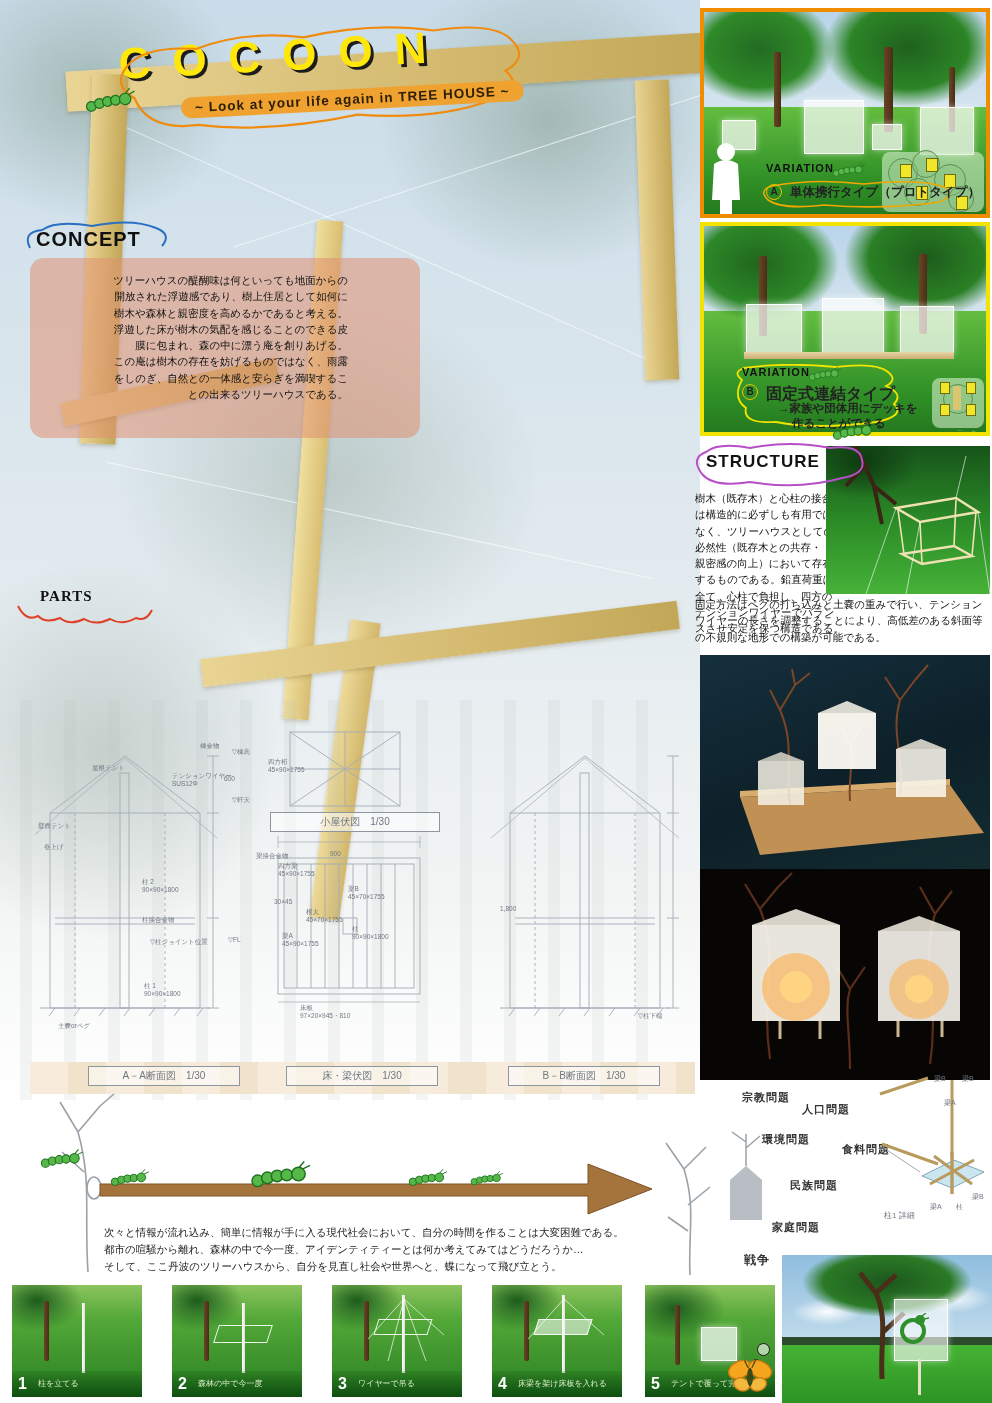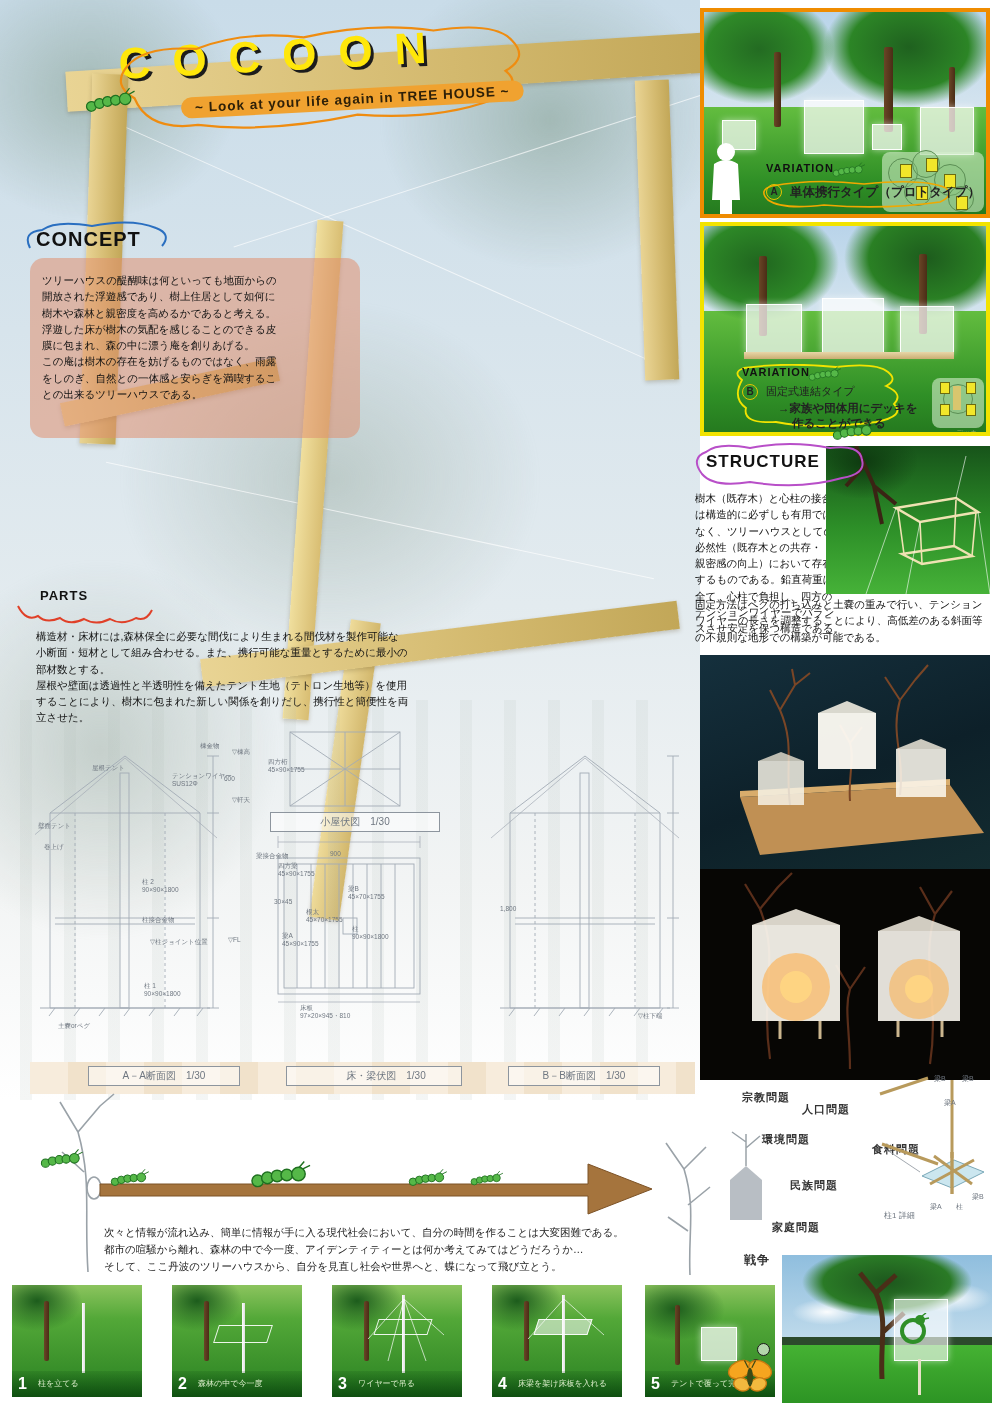--- a/index.html
+++ b/index.html
@@ -116,21 +116,21 @@
         <use href="#cat"></use>
       </svg>
   </div>
 
   <div class="abs hblock" style="left:36px;top:228px;">
     <svg class="squig" style="left:-14px;top:-10px;" width="150" height="42" viewBox="0 0 150 42">
       <path d="M8,30 Q0,14 20,12 Q34,2 70,8 Q110,0 134,10 Q150,16 140,28" fill="none" stroke="#2a6fc0" stroke-width="2"></path>
     </svg>
     <div class="htext" style="font-size:20px;">CONCEPT</div>
   </div>
-  <div class="abs conceptbox" style="left:30px;top:258px;width:330px;height:180px;">
+  <div class="abs conceptbox" style="left:30px;top:258px;width:390px;height:180px;text-align:right;">
     <div class="jp pre" style="position:absolute;left:12px;top:14px;width:306px;">ツリーハウスの醍醐味は何といっても地面からの
 開放された浮遊感であり、樹上住居として如何に
 樹木や森林と親密度を高めるかであると考える。
 浮遊した床が樹木の気配を感じることのできる皮
 膜に包まれ、森の中に漂う庵を創りあげる。
 この庵は樹木の存在を妨げるものではなく、雨露
 をしのぎ、自然との一体感と安らぎを満喫するこ
 との出来るツリーハウスである。</div>
   </div>
 
@@ -185,21 +185,21 @@
     <div class="abs cube" style="left:196px;top:80px;width:52px;height:46px;"></div>
     <div class="abs" style="left:40px;top:126px;width:210px;height:7px;background:linear-gradient(180deg,#e8d6a8,#c9ae72);"></div>
     <svg class="squig" style="left:22px;top:138px;" width="210" height="66" viewBox="0 0 210 66">
       <path d="M16,16 Q6,8 18,4 Q60,-2 110,3 Q150,-2 162,8 Q172,16 160,22 Q178,30 168,40 Q180,52 150,58 Q90,66 50,58 Q16,60 20,44 Q6,34 16,16 Z" fill="none" stroke="#f2e300" stroke-width="1.8"></path>
     </svg>
     <div class="abs vlabel" style="left:38px;top:140px;font-size:11px;">VARIATION</div>
     <svg class="abs" style="left:104px;top:140px;" width="34" height="16" viewBox="0 0 64 30">
         <use href="#cat"></use>
       </svg>
     <span class="abs vbadge" style="left:38px;top:158px;">B</span>
-    <div class="abs" style="left:62px;top:158px;font-size:11px;font-weight:normal;">固定式連結タイプ</div>
+    <div class="abs" style="left:62px;top:158px;font-size:16px;font-weight:bold;">固定式連結タイプ</div>
     <div class="abs" style="left:74px;top:175px;font-size:11.5px;font-weight:bold;">→家族や団体用にデッキを</div>
     <div class="abs" style="left:88px;top:190px;font-size:11.5px;font-weight:bold;">作ることができる</div>
     <div class="abs inset" style="left:228px;top:152px;width:52px;height:50px;">
       <div class="icircle" style="left:11px;top:6px;width:28px;height:28px;"></div>
       <div class="isq" style="left:8px;top:4px;width:8px;height:10px;"></div>
       <div class="isq" style="left:34px;top:4px;width:8px;height:10px;"></div>
       <div class="isq" style="left:8px;top:26px;width:8px;height:10px;"></div>
       <div class="isq" style="left:34px;top:26px;width:8px;height:10px;"></div>
       <div class="abs" style="left:21px;top:8px;width:8px;height:24px;background:#d9c66e;"></div>
       <div class="abs" style="left:24px;bottom:-10px;font-size:7px;color:#8a6;">デッキ</div>
@@ -236,28 +236,22 @@
       <path d="M76,108 L128,100 L146,110 L96,118 Z" fill="none" stroke="#efe2b2" stroke-width="2.5"></path>
       <path d="M72,64 L78,108 M130,54 M128,100 L130,54 M150,66 L146,110 M94,76 L96,118" stroke="#efe2b2" stroke-width="1.6" fill="none"></path>
       <path d="M70,62 L40,148 M152,66 L164,148 M94,76 L80,148 M130,52 L140,10" stroke="rgba(255,255,255,.75)" stroke-width=".8" fill="none"></path>
     </svg>
   </div>
 
   <div class="abs hblock" style="left:40px;top:588px;">
     <svg class="squig" style="left:-24px;top:14px;" width="140" height="26" viewBox="0 0 140 26">
       <path d="M2,4 Q10,20 22,14 Q30,22 44,16 Q54,24 68,17 Q80,24 94,17 Q106,24 120,16 Q130,20 136,8" fill="none" stroke="#e04028" stroke-width="2"></path>
     </svg>
-    <div class="htext" style="font-size:13px;">PARTS</div>
-  </div>
-  <div class="abs jp pre" style="left:36px;top:628px;width:480px;">構造材・床材には,森林保全に必要な間伐により生まれる間伐材を製作可能な
-小断面・短材として組み合わせる。また、携行可能な重量とするために最小の
-部材数とする。
-屋根や壁面は透過性と半透明性を備えたテント生地（テトロン生地等）を使用
-することにより、樹木に包まれた新しい関係を創りだし、携行性と簡便性を両
-立させた。</div>
+    <div class="htext" style="font-size:15px;font-family:Liberation Serif, serif;">PARTS</div>
+  </div>
 
   <svg class="abs" style="left:35px;top:718px;z-index:4;" width="660" height="350" viewBox="0 0 660 350">
     <g stroke="#a3abb5" stroke-width=".9" fill="none">
 
       <path d="M15,95 L90,38 L165,95 L165,290 L15,290 Z"></path>
       <path d="M15,95 L165,95 M20,200 L160,200 M20,206 L160,206"></path>
       <rect x="85" y="55" width="9" height="235"></rect>
       <path d="M40,95 L40,290 M130,95 L130,290" stroke-dasharray="3,3"></path>
       <path d="M90,40 L-4,120 M90,40 L182,120" stroke-width=".7"></path>
       <path d="M5,290 L175,290" stroke-width="1.1"></path>
@@ -279,21 +273,21 @@
       <path d="M500,95 L500,290 M600,95 L600,290" stroke-dasharray="3,3"></path>
       <path d="M550,40 L456,120 M550,40 L644,120" stroke-width=".7"></path>
       <path d="M465,290 L635,290" stroke-width="1.1"></path>
       <path d="M480,290 l-6,8 M505,290 l-6,8 M530,290 l-6,8 M555,290 l-6,8 M580,290 l-6,8 M605,290 l-6,8 M628,290 l-6,8"></path>
       <path d="M638,38 L638,290 M632,38 L644,38 M632,95 L644,95 M632,200 L644,200 M632,290 L644,290"></path>
     </g>
   </svg>
 
   <div class="dtitle" style="left:270px;top:812px;width:168px;">小屋伏図　1/30</div>
   <div class="dtitle" style="left:88px;top:1066px;width:150px;">A－A断面図　1/30</div>
-  <div class="dtitle" style="left:286px;top:1066px;width:150px;padding-left:24px;">床・梁伏図　1/30</div>
+  <div class="dtitle" style="left:286px;top:1066px;width:150px;">床・梁伏図　1/30</div>
   <div class="dtitle" style="left:508px;top:1066px;width:150px;">B－B断面図　1/30</div>
 
   <span class="dlabel" style="left:200px;top:742px;">棟金物</span>
   <span class="dlabel" style="left:92px;top:764px;">屋根テント</span>
   <span class="dlabel" style="left:172px;top:772px;">テンションワイヤー
 SUS12Φ</span>
   <span class="dlabel" style="left:268px;top:758px;">四方桁
 45×90×1755</span>
   <span class="dlabel" style="left:142px;top:878px;">柱 2
 90×90×1800</span>
@@ -400,21 +394,21 @@
 
   <svg class="abs" style="left:648px;top:1135px;" width="80" height="140" viewBox="0 0 80 140">
     <g stroke="#9aa2a8" stroke-width="1.6" fill="none">
       <path d="M42,140 C40,96 48,74 36,34 M36,34 L18,8 M36,34 L58,12 M40,70 L62,52 M40,96 L20,82"></path>
     </g>
   </svg>
 
   <span class="abs problem" style="left:742px;top:1090px;">宗教問題</span>
   <span class="abs problem" style="left:802px;top:1102px;">人口問題</span>
   <span class="abs problem" style="left:762px;top:1132px;">環境問題</span>
-  <span class="abs problem" style="left:842px;top:1142px;margin-left:30px;">食料問題</span>
+  <span class="abs problem" style="left:842px;top:1142px;">食料問題</span>
   <span class="abs problem" style="left:790px;top:1178px;">民族問題</span>
   <span class="abs problem" style="left:772px;top:1220px;text-align:center;">家庭問題</span>
   <span class="abs problem" style="left:744px;top:1252px;font-size:12px;">戦争</span>
   <svg class="abs" style="left:716px;top:1128px;" width="60" height="100" viewBox="0 0 60 100">
     <path d="M14,52 L30,38 L46,52 L46,92 L14,92 Z" fill="#b8bec4"></path>
     <path d="M30,38 L30,6 M30,14 L16,4 M30,20 L44,8" stroke="#9aa2a8" stroke-width="1.5" fill="none"></path>
   </svg>
 
   <svg class="abs" style="left:876px;top:1068px;" width="116" height="140" viewBox="0 0 116 140">
     <g stroke="#b89a5c" stroke-width="3" fill="none">

